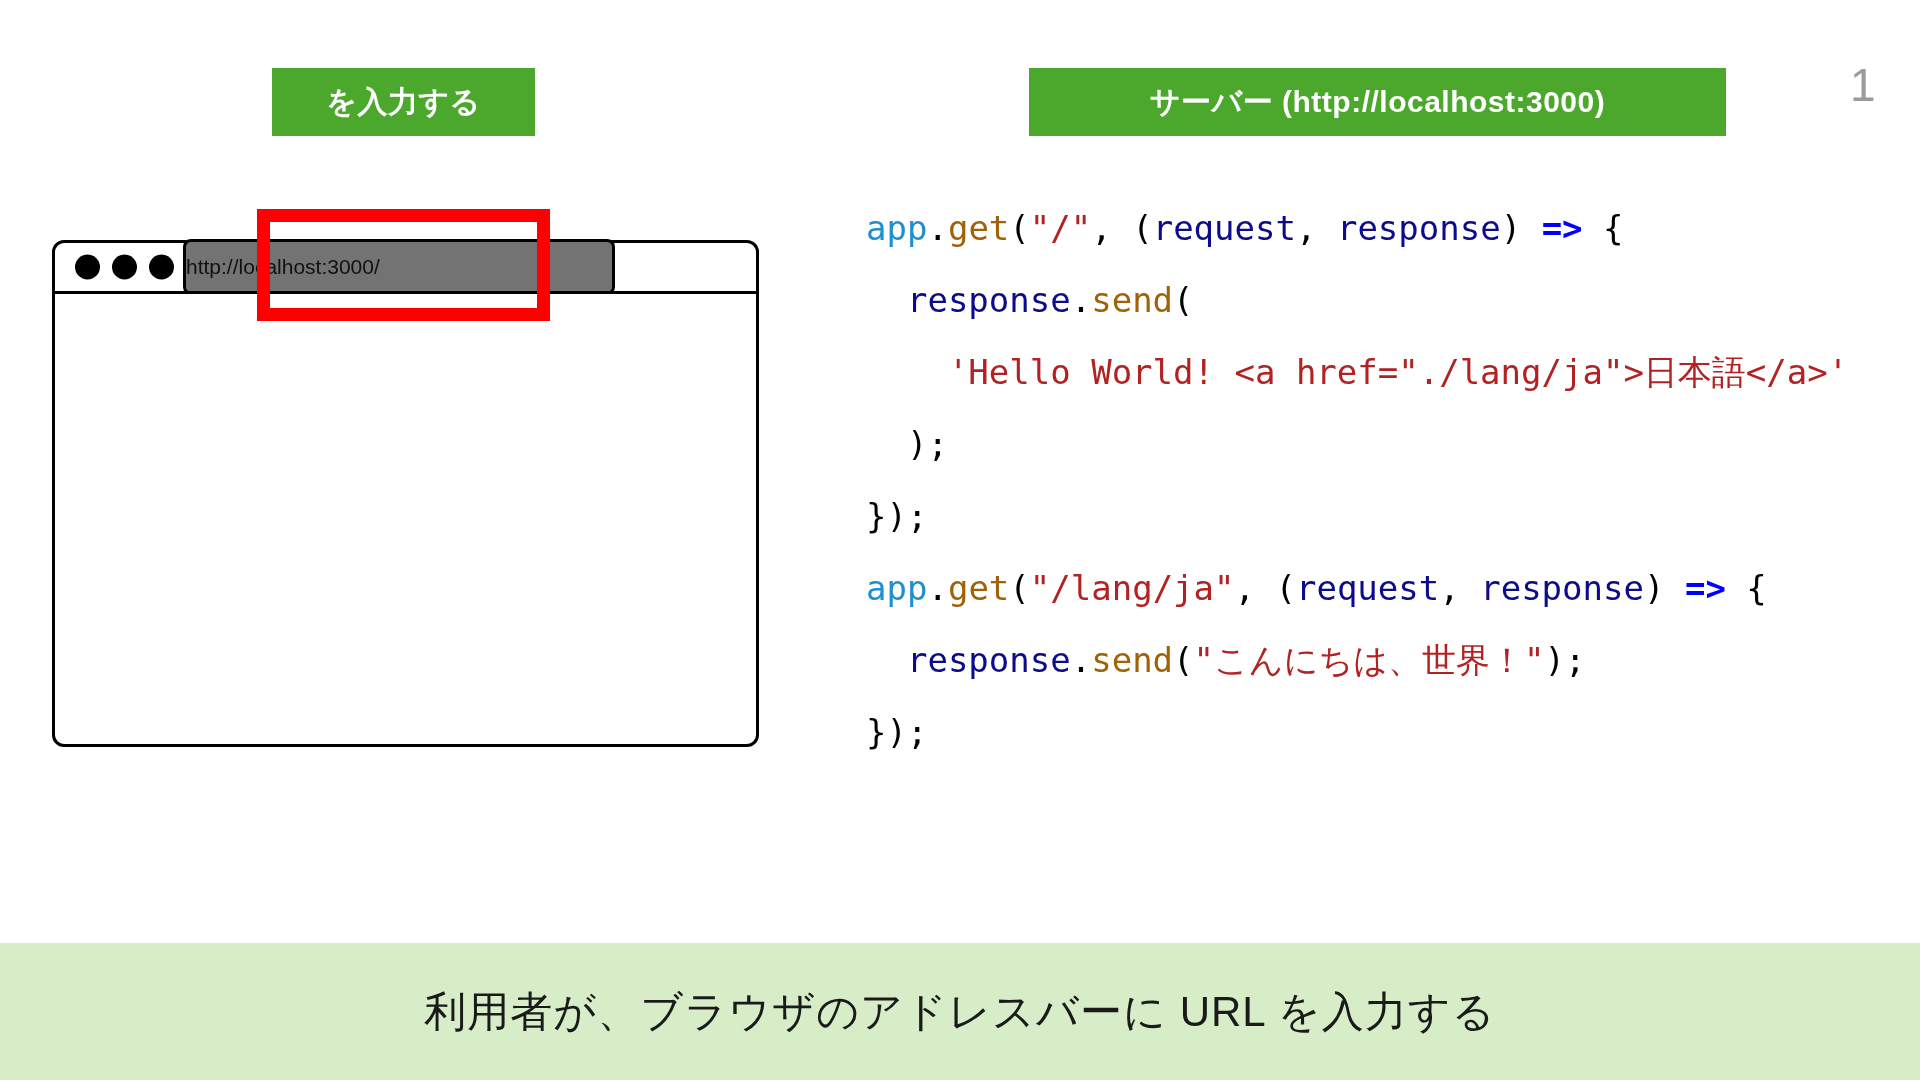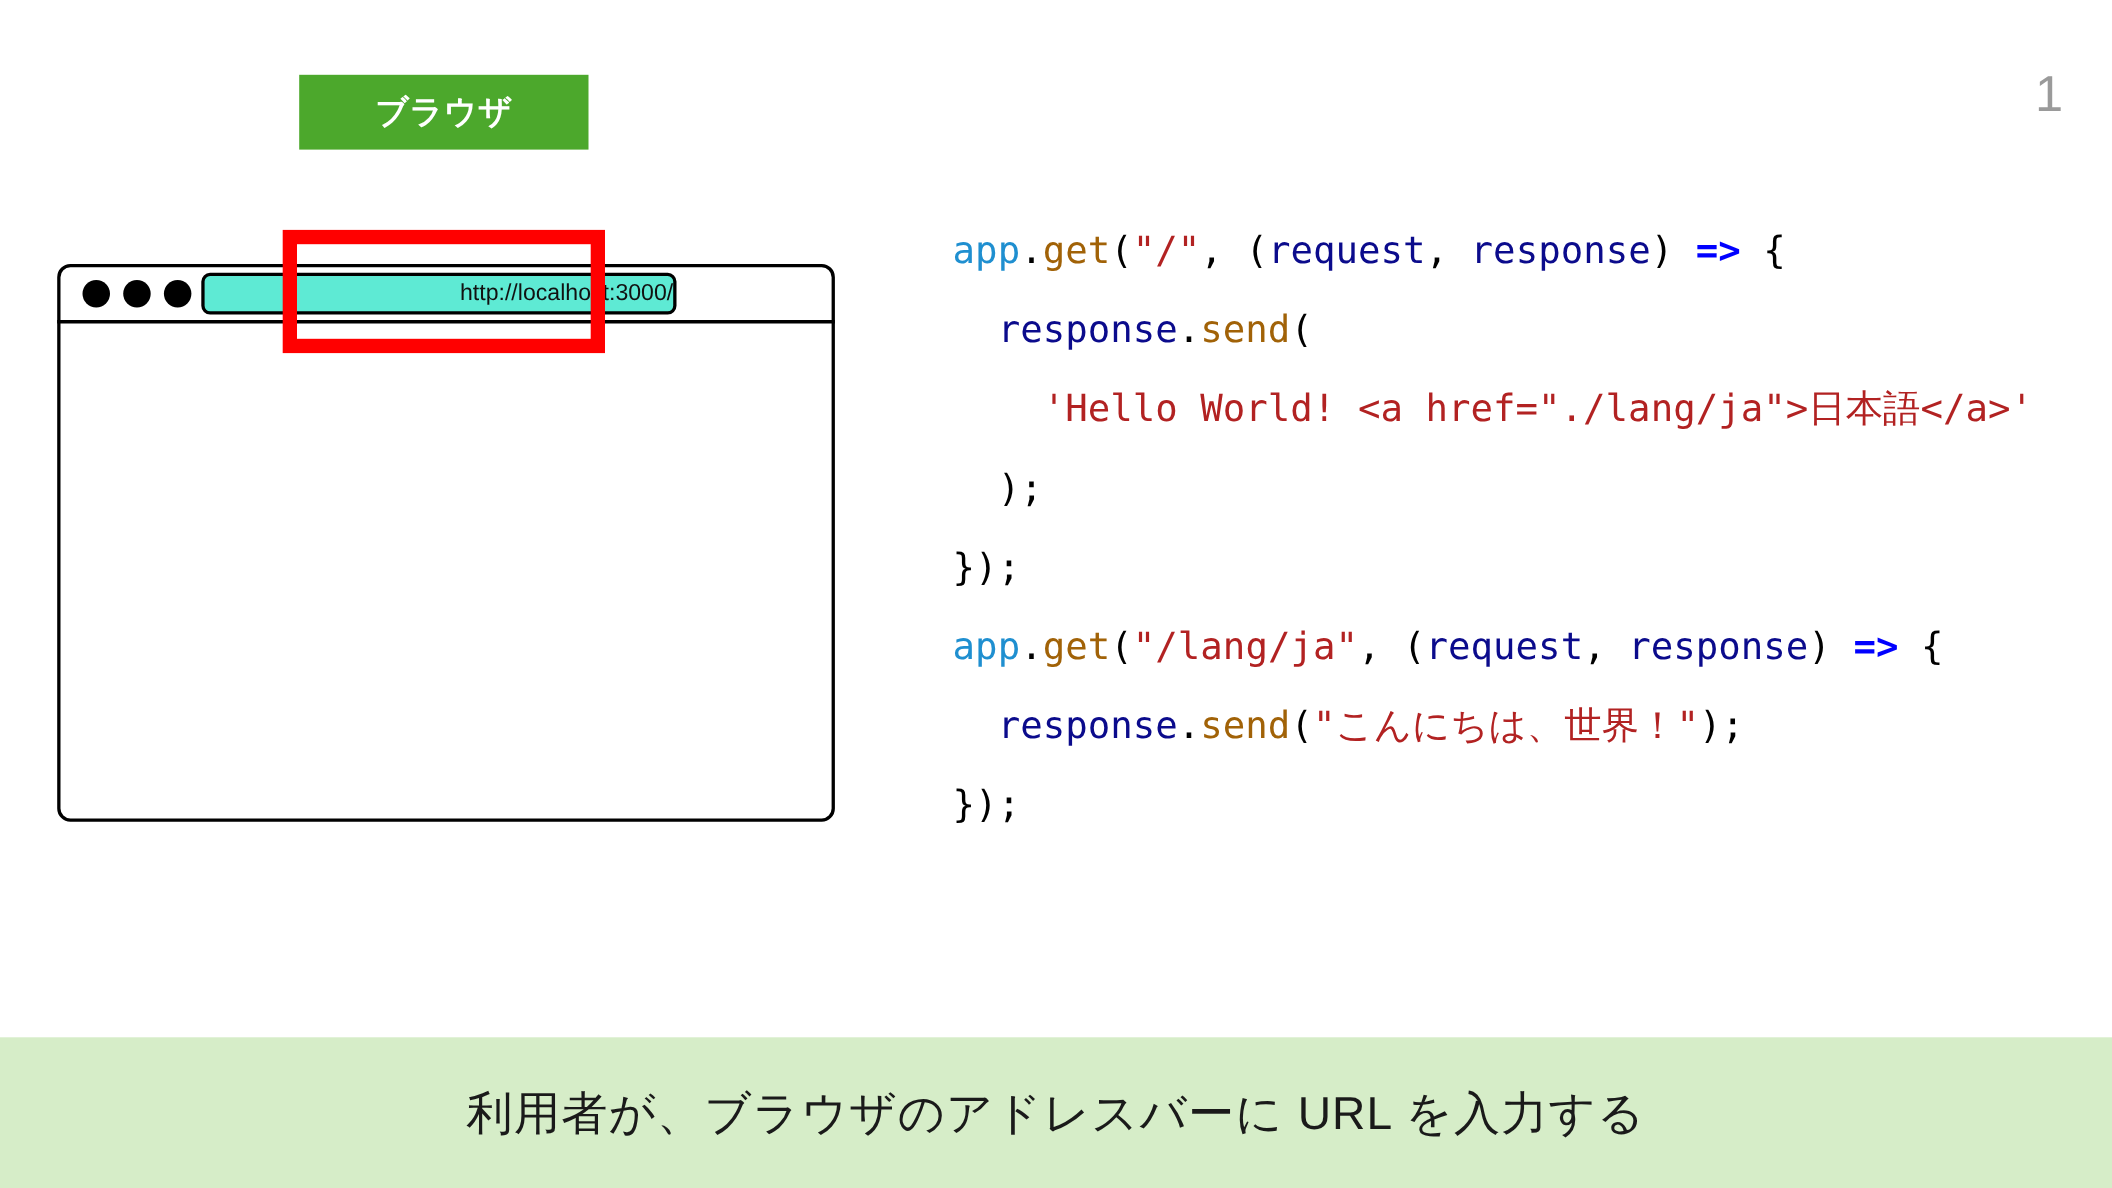--- a/index.html
+++ b/index.html
@@ -91,27 +91,27 @@
     height: 25px;
     border-radius: 50%;
     background: #000000;
   }
   .addressbar {
     position: absolute;
     left: 128px;
     top: 50%;
     transform: translateY(-50%);
     width: 432px;
-    height: 38px;
+    height: 56px;
     border: 3px solid #000000;
     border-radius: 8px;
-    background: #5eead4;
-    display: flex;
-    align-items: center;
-    justify-content: flex-end;
+    background: #737373;
+    display: flex;
+    align-items: center;
+    justify-content: flex-start;
   }
   .addressbar-text {
     font-size: 21px;
     color: #111111;
     white-space: nowrap;
     font-family: "Liberation Sans", "DejaVu Sans", sans-serif;
   }
   .browser-viewport {
     position: absolute;
     left: 0;
@@ -176,23 +176,26 @@
   }
 </style>
 </head>
 <body>
 
 <div id="slide">
 
   <div class="page-number">1</div>
 
   <div class="col-header browser">
-    <span>ブラウザ</span>
-  </div>
-
+    <span>を入力する</span>
+  </div>
+
+  <div class="col-header server">
+    <span>サーバー (http://localhost:3000)</span>
+  </div>
 
   <div class="browser-window">
     <div class="browser-chrome">
       <div class="dots">
         <span class="dot"></span>
         <span class="dot"></span>
         <span class="dot"></span>
       </div>
       <div class="addressbar">
         <span class="addressbar-text">http://localhost:3000/</span>

